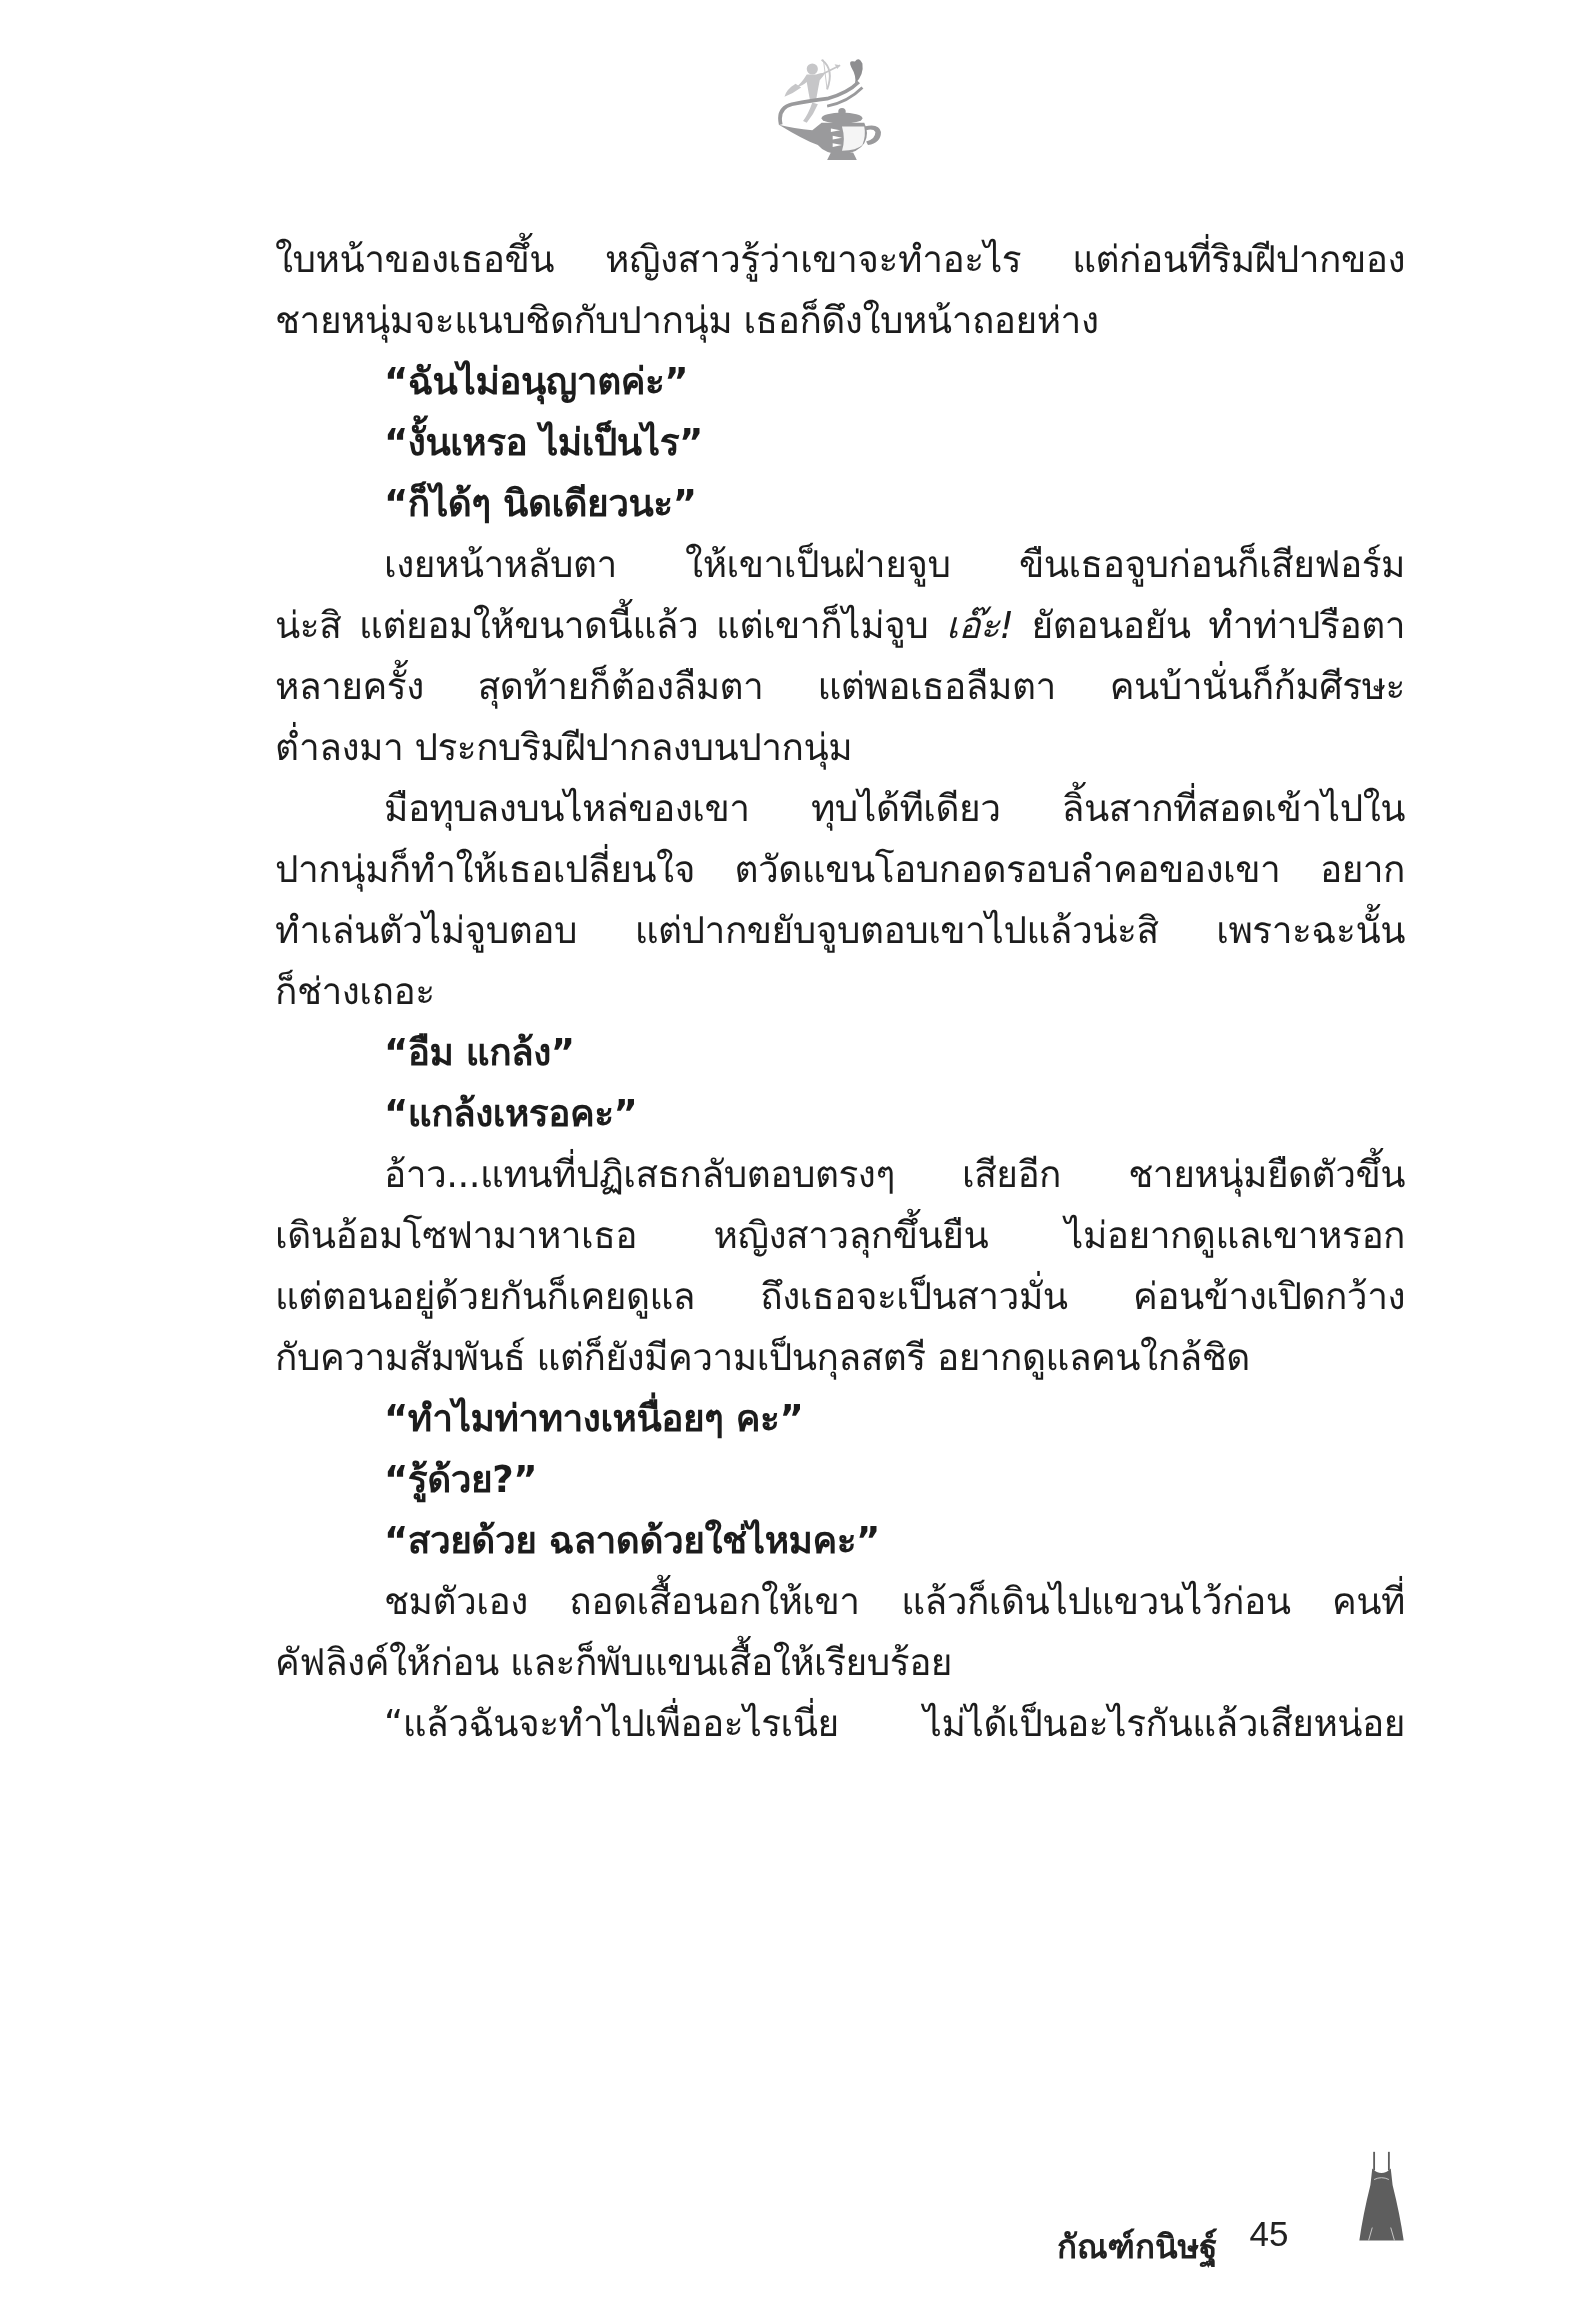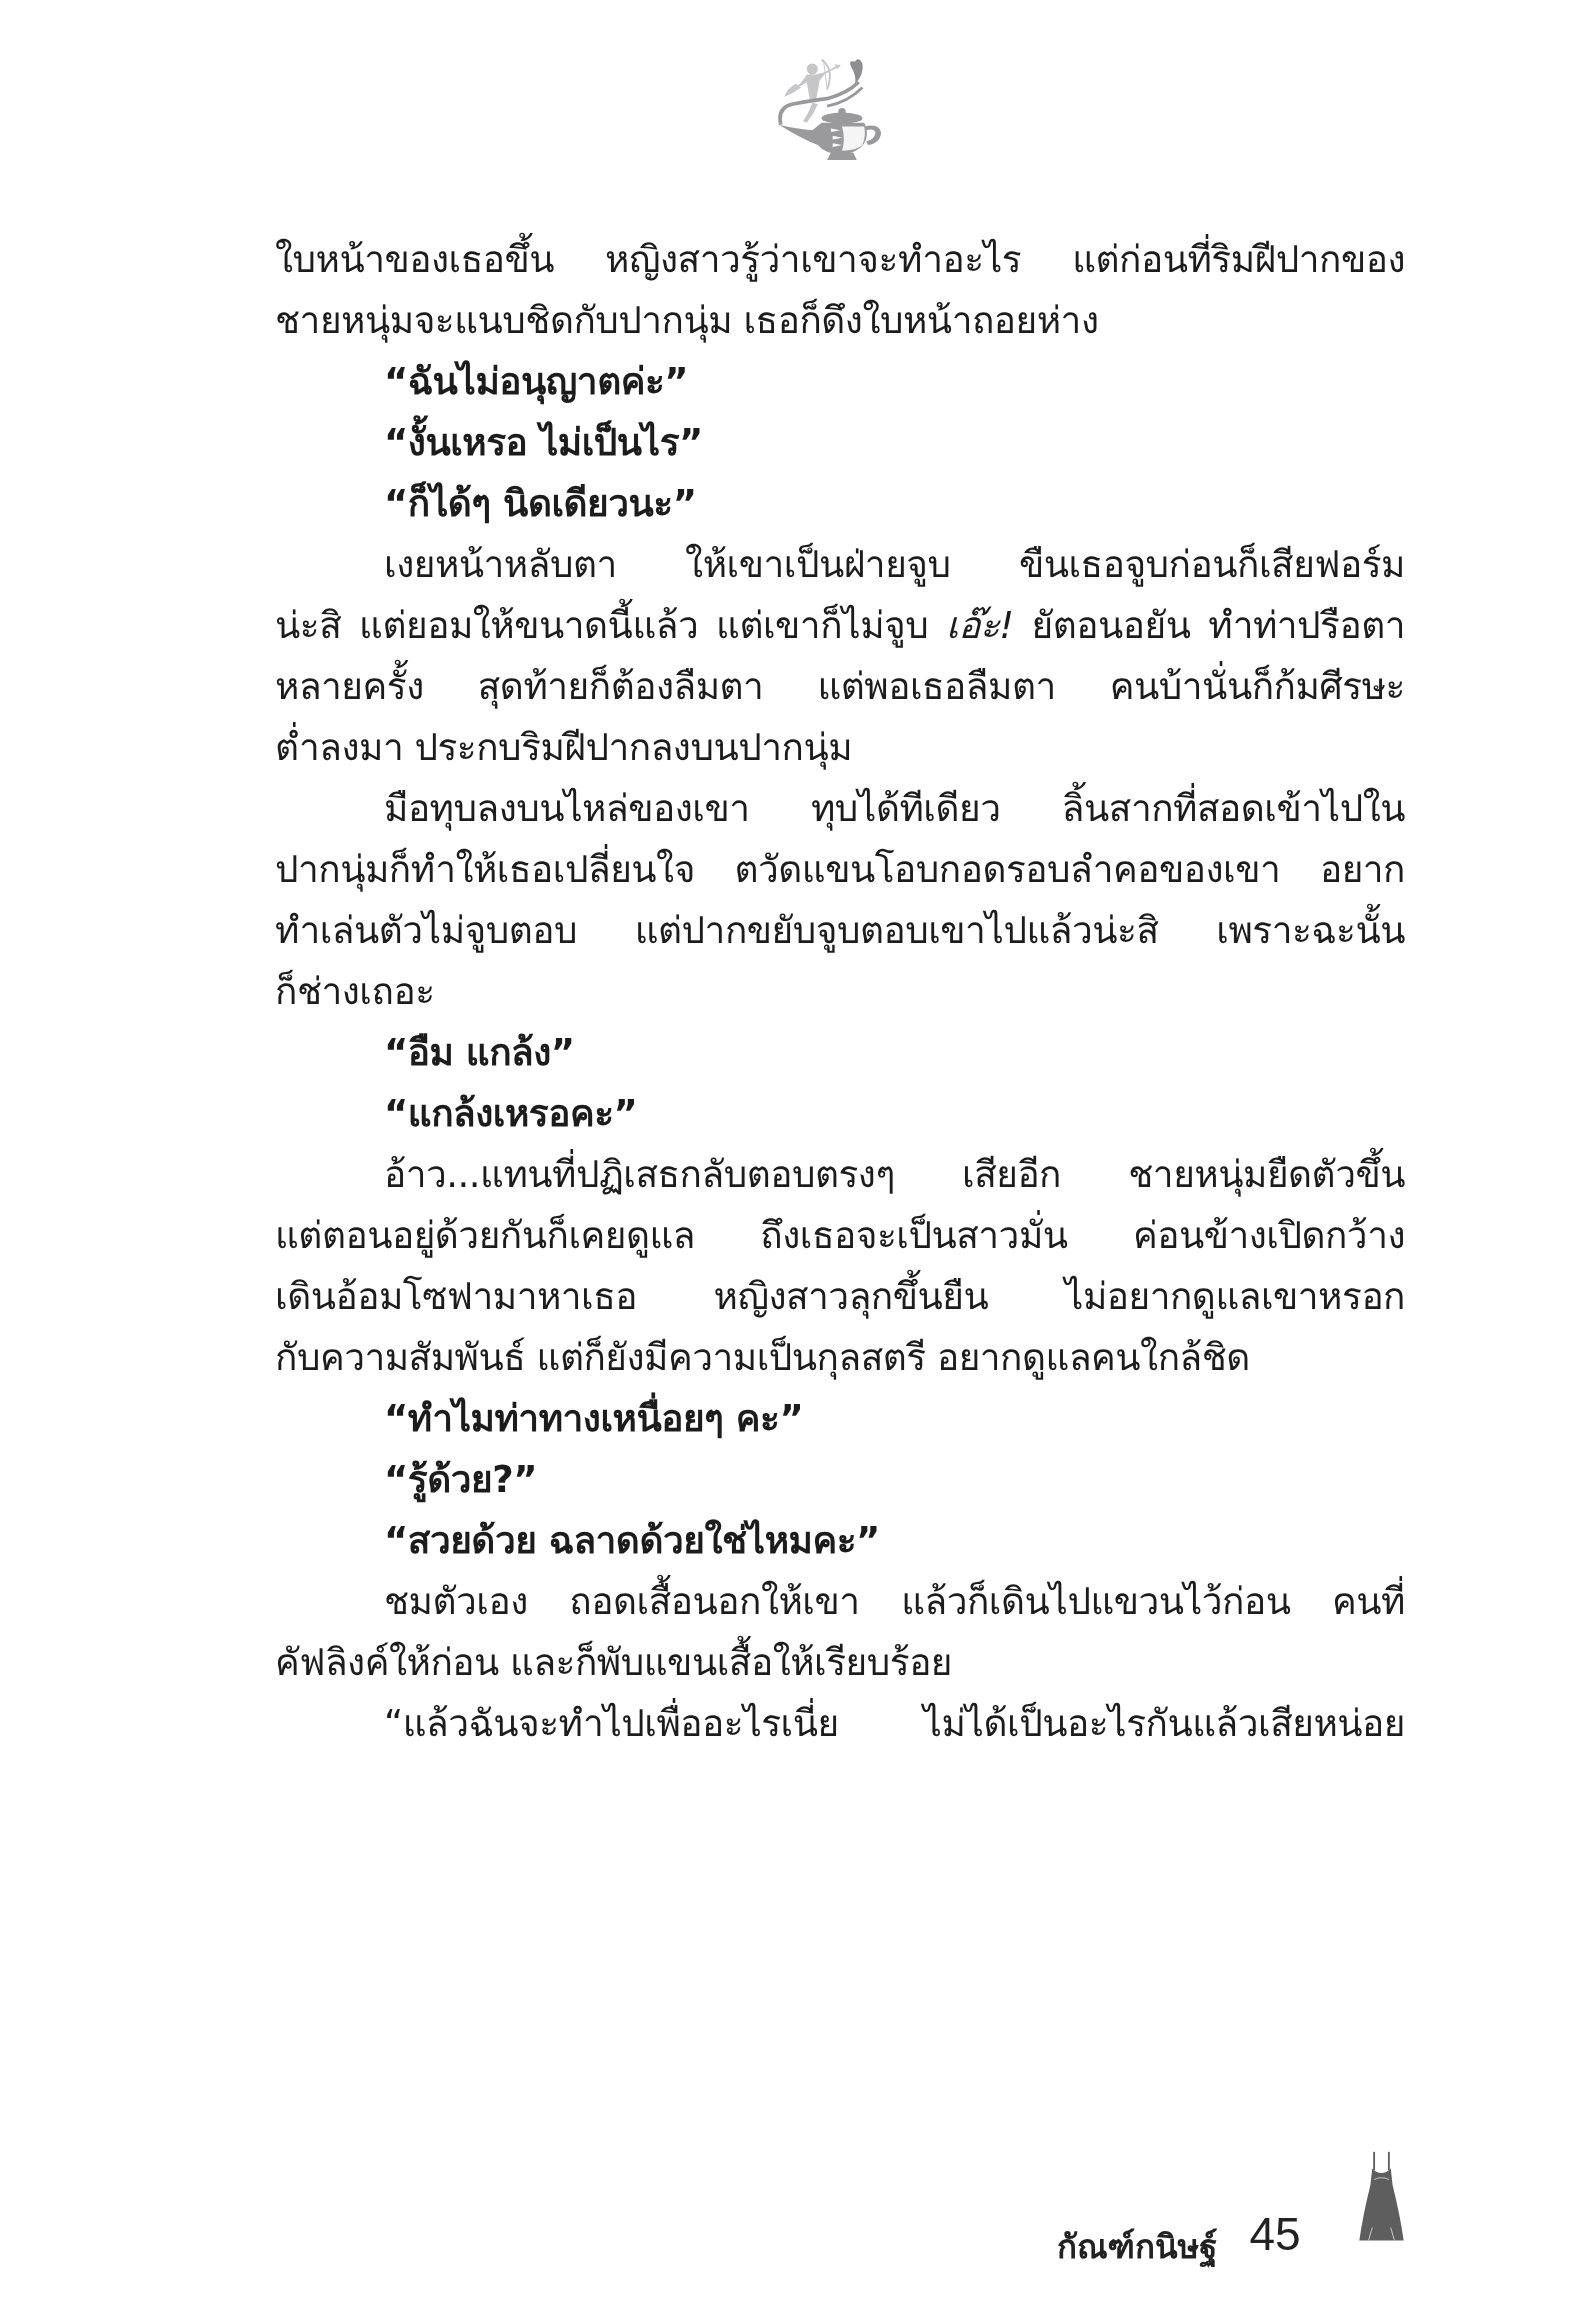--- a/index.html
+++ b/index.html
@@ -60,21 +60,21 @@
     }
     .footer-title {
       font-family: "DejaVu Sans", sans-serif;
       font-weight: bold;
       font-size: 33px;
       color: #222;
       margin-top: 25px;
     }
     .footer-page {
       font-family: "Liberation Sans", sans-serif;
-      font-size: 46px;
+      font-size: 35px;
       color: #222;
       margin-left: 32px;
     }
     .dress-icon {
       position: absolute;
       left: 1359px;
       top: 2150px;
       width: 45px;
       height: 96px;
     }
@@ -129,22 +129,22 @@
   <div class="line justify"><span>น่ะสิ แต่ยอมให้ขนาดนี้แล้ว แต่เขาก็ไม่จูบ </span><span class="italic">เอ๊ะ!</span><span> ยัตอนอยัน ทำท่าปรือตา</span></div>
   <div class="line justify">หลายครั้ง สุดท้ายก็ต้องลืมตา แต่พอเธอลืมตา คนบ้านั่นก็ก้มศีรษะ</div>
   <div class="line">ต่ำลงมา ประกบริมฝีปากลงบนปากนุ่ม</div>
   <div class="line indent justify">มือทุบลงบนไหล่ของเขา ทุบได้ทีเดียว ลิ้นสากที่สอดเข้าไปใน</div>
   <div class="line justify">ปากนุ่มก็ทำให้เธอเปลี่ยนใจ ตวัดแขนโอบกอดรอบลำคอของเขา อยาก</div>
   <div class="line justify">ทำเล่นตัวไม่จูบตอบ แต่ปากขยับจูบตอบเขาไปแล้วน่ะสิ เพราะฉะนั้น</div>
   <div class="line">ก็ช่างเถอะ</div>
   <div class="line dialogue">“อืม แกล้ง”</div>
   <div class="line dialogue">“แกล้งเหรอคะ”</div>
   <div class="line indent justify">อ้าว...แทนที่ปฏิเสธกลับตอบตรงๆ เสียอีก ชายหนุ่มยืดตัวขึ้น</div>
+  <div class="line justify">เดินอ้อมโซฟามาหาเธอ หญิงสาวลุกขึ้นยืน ไม่อยากดูแลเขาหรอก</div>
   <div class="line justify">แต่ตอนอยู่ด้วยกันก็เคยดูแล ถึงเธอจะเป็นสาวมั่น ค่อนข้างเปิดกว้าง</div>
-  <div class="line justify">เดินอ้อมโซฟามาหาเธอ หญิงสาวลุกขึ้นยืน ไม่อยากดูแลเขาหรอก</div>
   <div class="line">กับความสัมพันธ์ แต่ก็ยังมีความเป็นกุลสตรี อยากดูแลคนใกล้ชิด</div>
   <div class="line dialogue">“ทำไมท่าทางเหนื่อยๆ คะ”</div>
   <div class="line dialogue">“รู้ด้วย?”</div>
   <div class="line dialogue">“สวยด้วย ฉลาดด้วยใช่ไหมคะ”</div>
   <div class="line indent justify">ชมตัวเอง ถอดเสื้อนอกให้เขา แล้วก็เดินไปแขวนไว้ก่อน คนที่</div>
   <div class="line">คัฟลิงค์ให้ก่อน และก็พับแขนเสื้อให้เรียบร้อย</div>
   <div class="line indent justify">“แล้วฉันจะทำไปเพื่ออะไรเนี่ย ไม่ได้เป็นอะไรกันแล้วเสียหน่อย</div>
 </div>
 
 <div class="footer">

